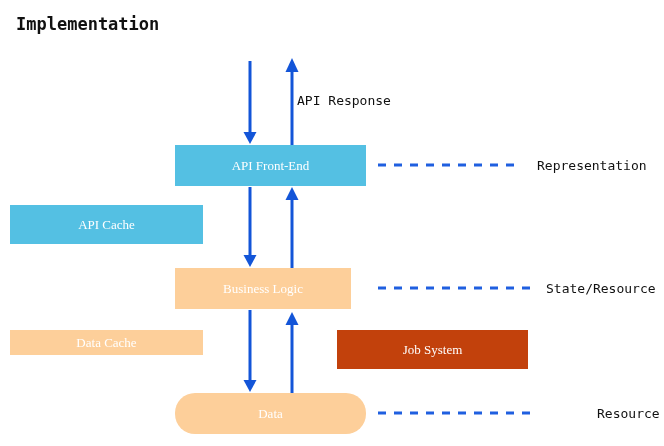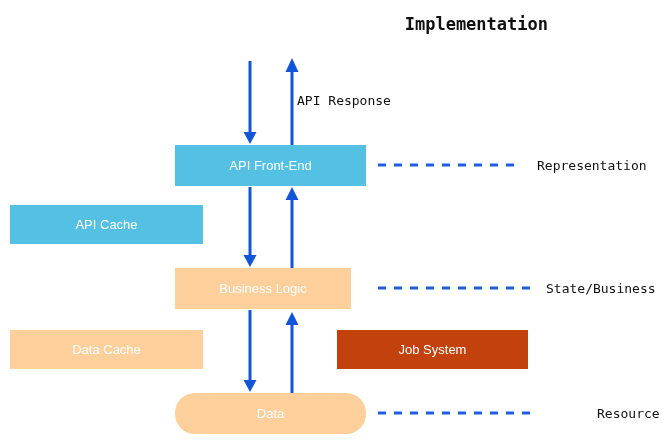--- a/index.html
+++ b/index.html
@@ -15,56 +15,56 @@
     font-family: "DejaVu Sans Mono", "Liberation Mono", monospace;
   }
   #diagram {
     position: absolute;
     left: 0; top: 0;
     width: 664px;
     height: 446px;
   }
   .title {
     position: absolute;
-    left: 8px;
+    left: 16px;
     top: 14px;
     width: 540px;
-    text-align: right;
+    text-align: left;
     font-family: "DejaVu Sans Mono", "Liberation Mono", monospace;
     font-size: 17px;
     font-weight: bold;
     color: #111111;
     letter-spacing: 0px;
     white-space: nowrap;
   }
   .node {
     position: absolute;
     display: flex;
     align-items: center;
     justify-content: center;
-    font-family: Liberation Sans, sans-serif;
+    font-family: Liberation Serif, serif;
     font-size: 13px;
     color: #ffffff;
     white-space: nowrap;
     box-sizing: border-box;
   }
   .node-api-front-end {
     left: 175px; top: 145px; width: 191px; height: 41px;
     background: #54c0e3;
   }
   .node-api-cache {
     left: 10px; top: 205px; width: 193px; height: 39px;
     background: #54c0e3;
   }
   .node-business-logic {
     left: 175px; top: 268px; width: 176px; height: 41px;
     background: #fdcf9a;
   }
   .node-data-cache {
-    left: 10px; top: 330px; width: 193px; height: 39px;
+    left: 10px; top: 330px; width: 193px; height: 25px;
     background: #fdcf9a;
   }
   .node-job-system {
     left: 337px; top: 330px; width: 191px; height: 39px;
     background: #c2410c;
   }
   .node-data {
     left: 175px; top: 393px; width: 191px; height: 41px;
     background: #fdcf9a;
     border-radius: 20px;
@@ -171,16 +171,16 @@
     <span>Job System</span>
   </div>
 
   <div class="node node-data">
     <span>Data</span>
   </div>
 
   <div class="edge-label label-api-response">API Response</div>
 
   <div class="side-label label-representation">Representation</div>
-  <div class="side-label label-state-transfer">State/Business</div>
+  <div class="side-label label-state-transfer">State/Resource</div>
   <div class="side-label label-resource">Resource</div>
 
 </div>
 
 </body></html>

